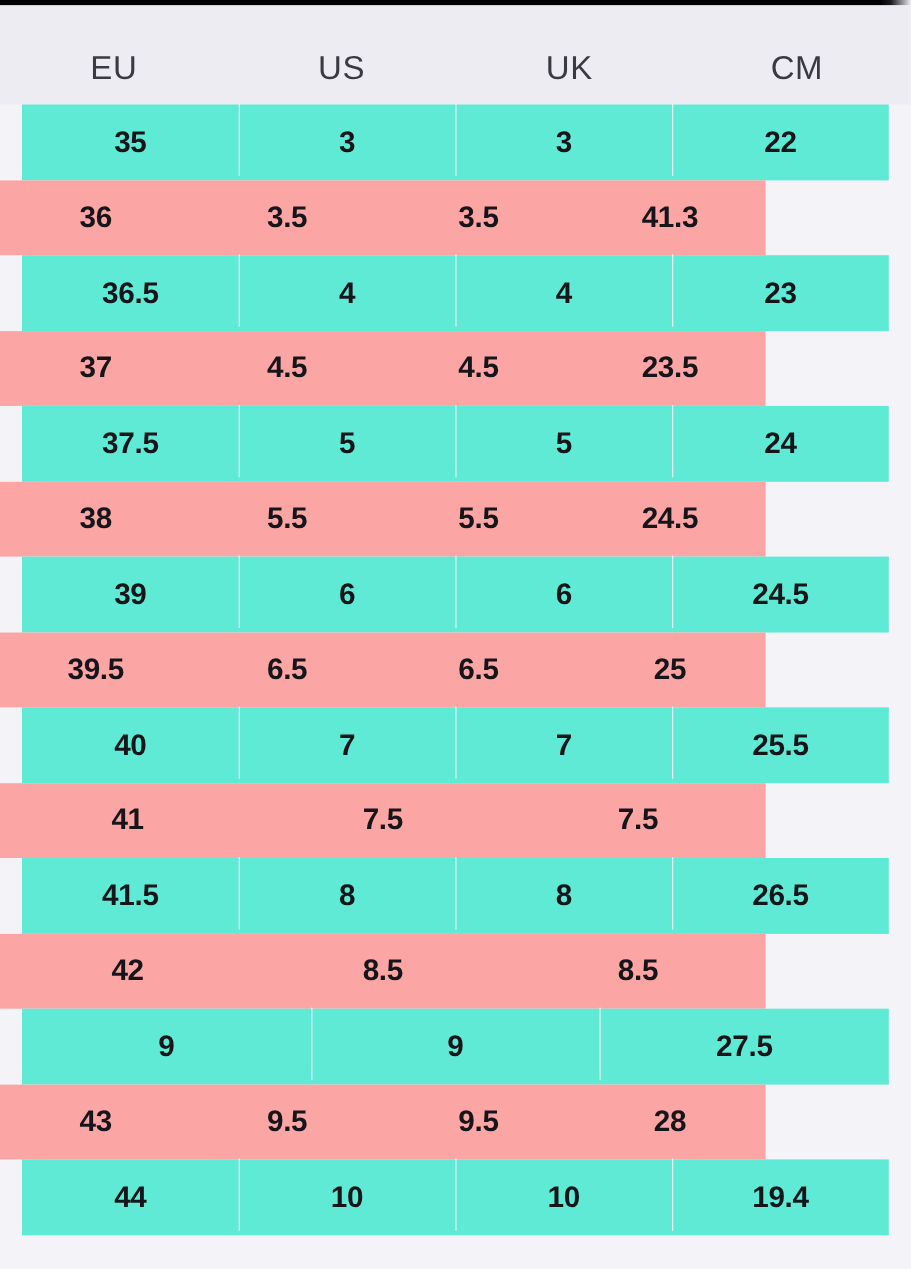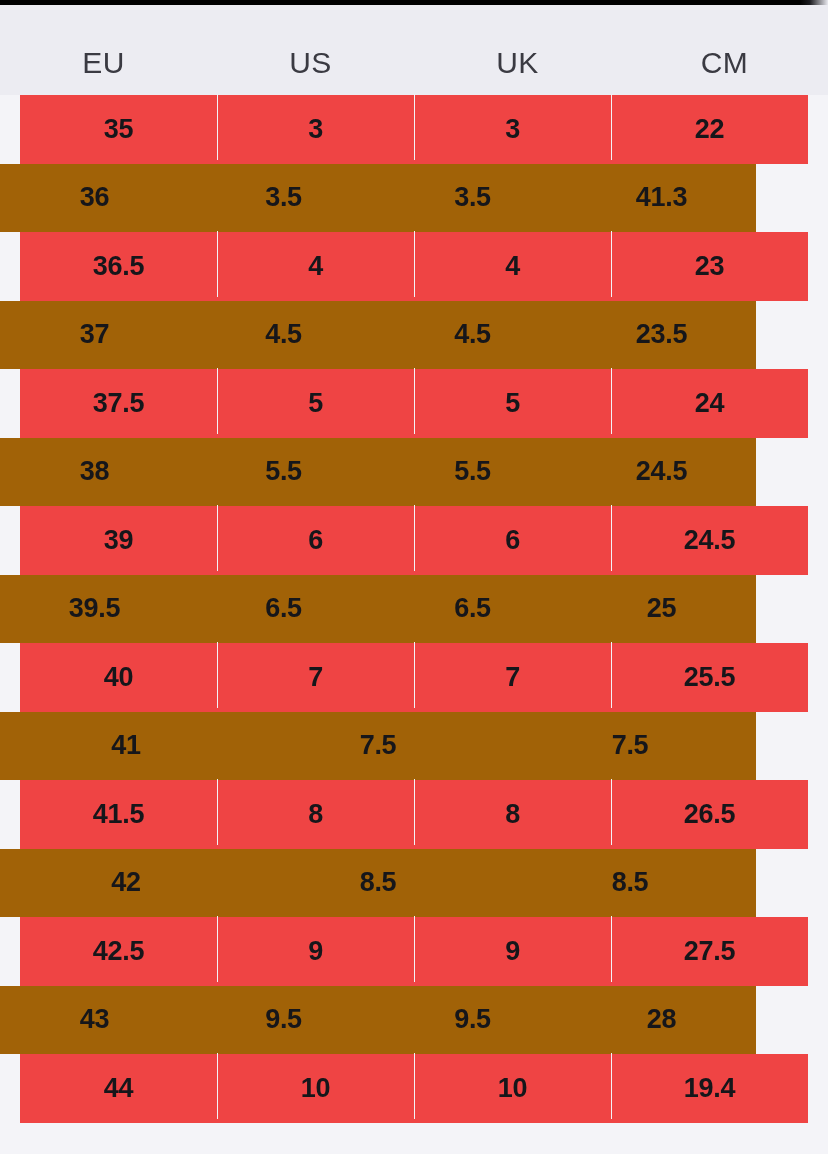--- a/index.html
+++ b/index.html
@@ -80,27 +80,27 @@
   .rows {
     position: relative;
   }
   .row {
     display: flex;
     height: 68.5px;
     align-items: center;
     position: relative;
   }
   .row.odd {
-    background: #ef4444;
+    background: #5eead4;
     margin: 0 20px 0 20px;
     width: 788px;
   }
   .row.even {
-    background: #a16207;
-    width: 756px;
+    background: #fca5a5;
+    width: 696px;
   }
 
   .cell {
     flex: 1;
     text-align: center;
     font-size: 27px;
     font-weight: 700;
     color: #16161a;
     font-family: "Liberation Sans", sans-serif;
     letter-spacing: -0.3px;
@@ -207,21 +207,20 @@
             <div class="cell">8</div>
             <div class="cell">8</div>
             <div class="cell">26.5</div>
           </div>
           <div class="row even">
             <div class="cell">42</div>
             <div class="cell">8.5</div>
             <div class="cell">8.5</div>
           </div>
           <div class="row odd">
-            <div class="cell">42.5</div>
             <div class="cell">9</div>
             <div class="cell">9</div>
             <div class="cell">27.5</div>
           </div>
           <div class="row even">
             <div class="cell">43</div>
             <div class="cell">9.5</div>
             <div class="cell">9.5</div>
             <div class="cell">28</div>
           </div>

